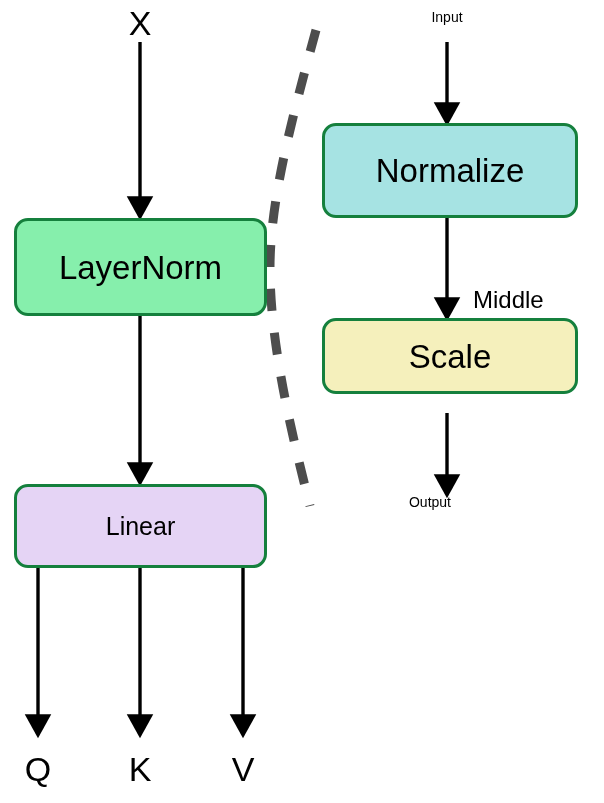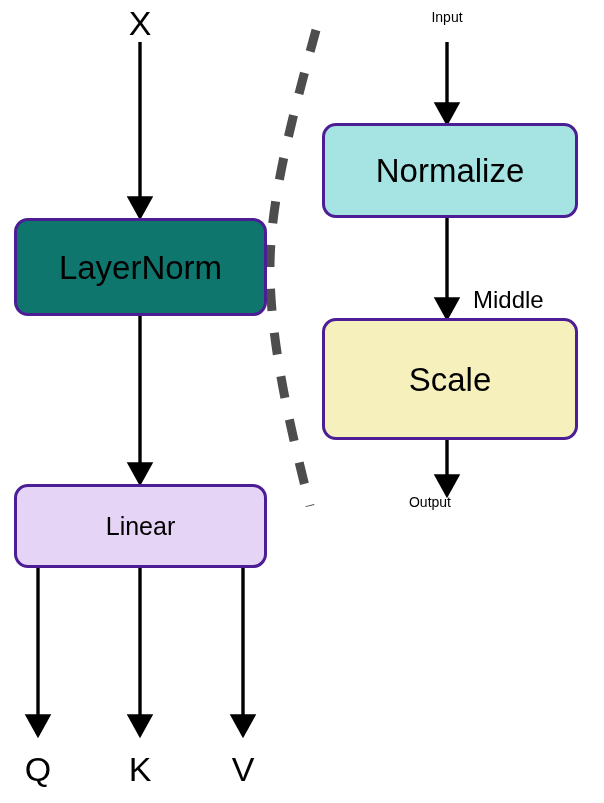--- a/index.html
+++ b/index.html
@@ -23,21 +23,21 @@
     position: absolute;
     top: 0;
     left: 0;
     width: 604px;
     height: 803px;
     display: block;
   }
   .node-box {
     position: absolute;
     box-sizing: border-box;
-    border: 3px solid #4c1d95;
+    border: 3px solid #15803d;
     border-radius: 14px;
     display: flex;
     align-items: center;
     justify-content: center;
     color: #000000;
     font-family: "Liberation Sans", sans-serif;
     line-height: 1;
     user-select: none;
   }
   .node-label {
@@ -91,21 +91,21 @@
 
     <line x1="447" y1="218" x2="447" y2="313" stroke="#000000" stroke-width="3.4" marker-end="url(#arrowhead)"></line>
 
     <line x1="447" y1="413" x2="447" y2="490" stroke="#000000" stroke-width="3.4" marker-end="url(#arrowhead)"></line>
 
     <path d="M 316,30 C 292,118 270,200 270,268 C 270,345 292,435 310,506" fill="none" stroke="#4d4d4d" stroke-width="9" stroke-linecap="butt" stroke-dasharray="22 22"></path>
   </svg>
 
   <div class="io-text big-var center-x" style="left:140px; top:6px;">X</div>
 
-  <div class="node-box" style="left:14px; top:218px; width:253px; height:98px; background:#0f766e; font-size:33px;">
+  <div class="node-box" style="left:14px; top:218px; width:253px; height:98px; background:#86efac; font-size:33px;">
     <span class="node-label">LayerNorm</span>
   </div>
 
   <div class="node-box" style="left:14px; top:484px; width:253px; height:84px; background:#e5d4f5; font-size:25px;">
     <span class="node-label">Linear</span>
   </div>
 
   <div class="io-text big-var center-x" style="left:38px; top:752px;">Q</div>
 
   <div class="io-text big-var center-x" style="left:140px; top:752px;">K</div>
@@ -113,19 +113,19 @@
   <div class="io-text big-var center-x" style="left:243px; top:752px;">V</div>
 
   <div class="io-text small-cap center-x" style="left:447px; top:10px;">Input</div>
 
   <div class="node-box" style="left:322px; top:123px; width:256px; height:95px; background:#a6e3e3; font-size:33px;">
     <span class="node-label">Normalize</span>
   </div>
 
   <div class="io-text mid-cap" style="left:473px; top:252px;margin-top:36px;">Middle</div>
 
-  <div class="node-box" style="left:322px; top:318px; width:256px; height:122px; background:#f5f0bc; font-size:33px;">
+  <div class="node-box" style="left:322px; top:318px; width:256px; height:76px; background:#f5f0bc; font-size:33px;">
     <span class="node-label">Scale</span>
   </div>
 
   <div class="io-text small-cap center-x" style="left:430px; top:495px;">Output</div>
 
 </div>
 
 </body></html>

